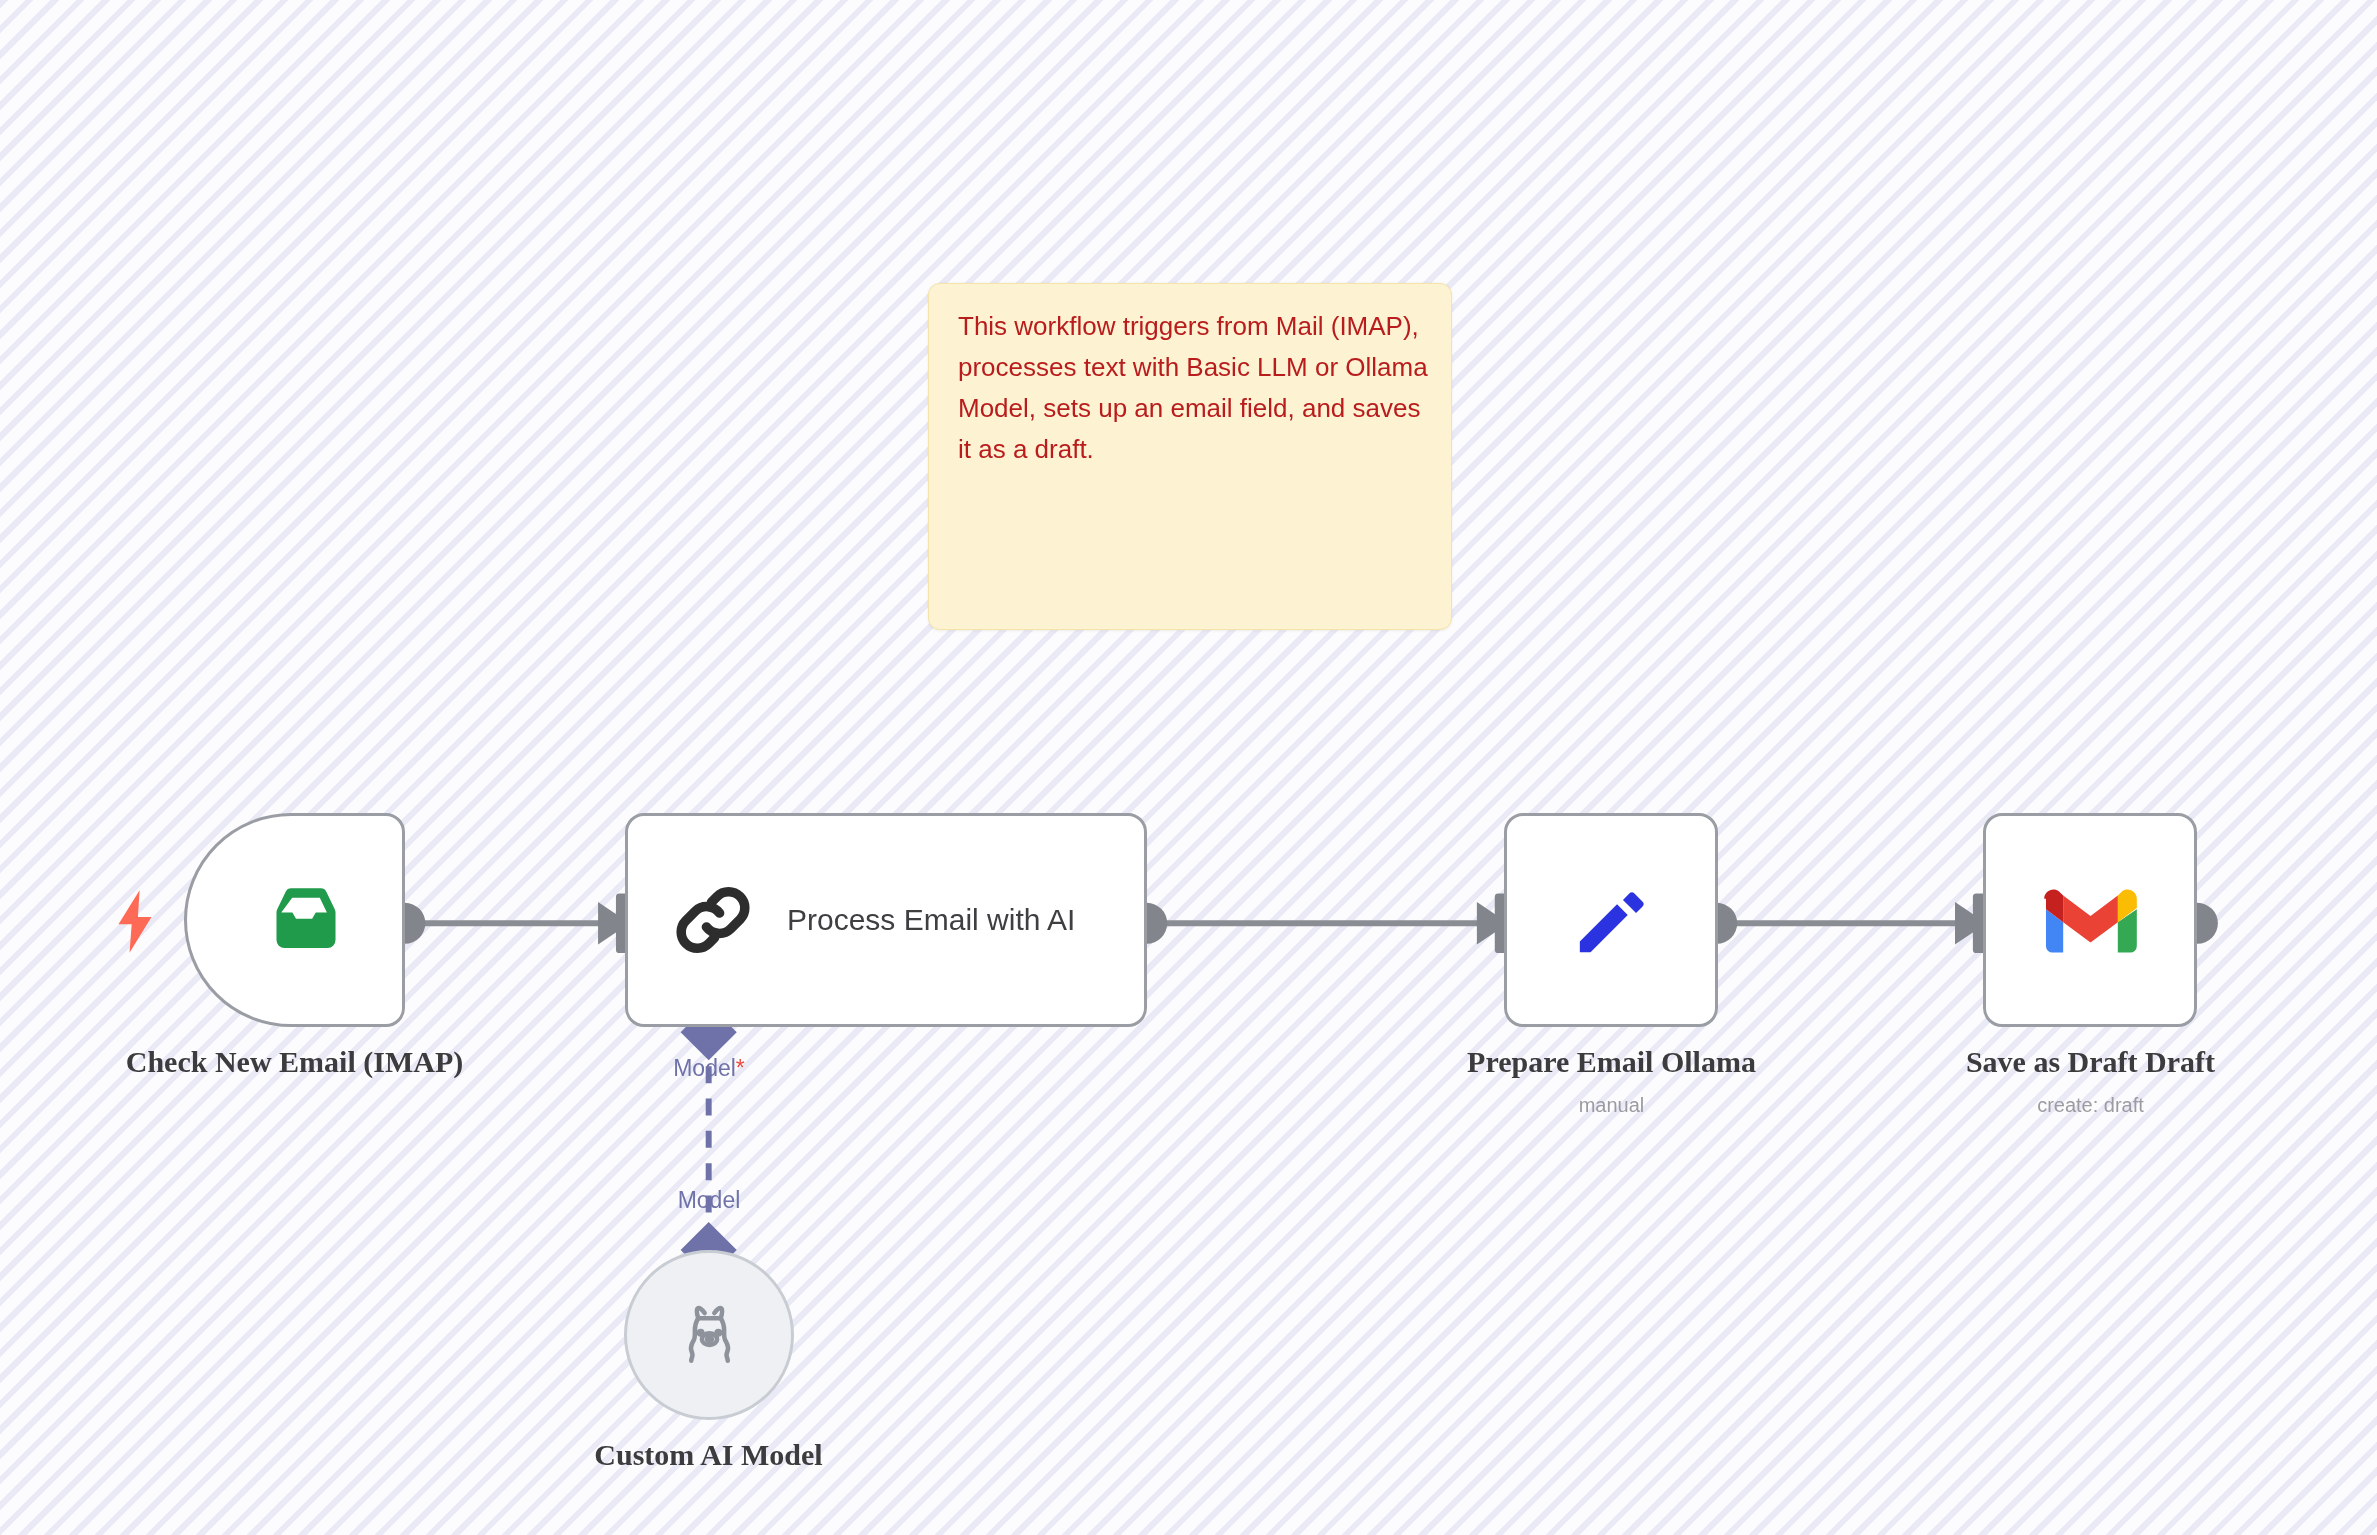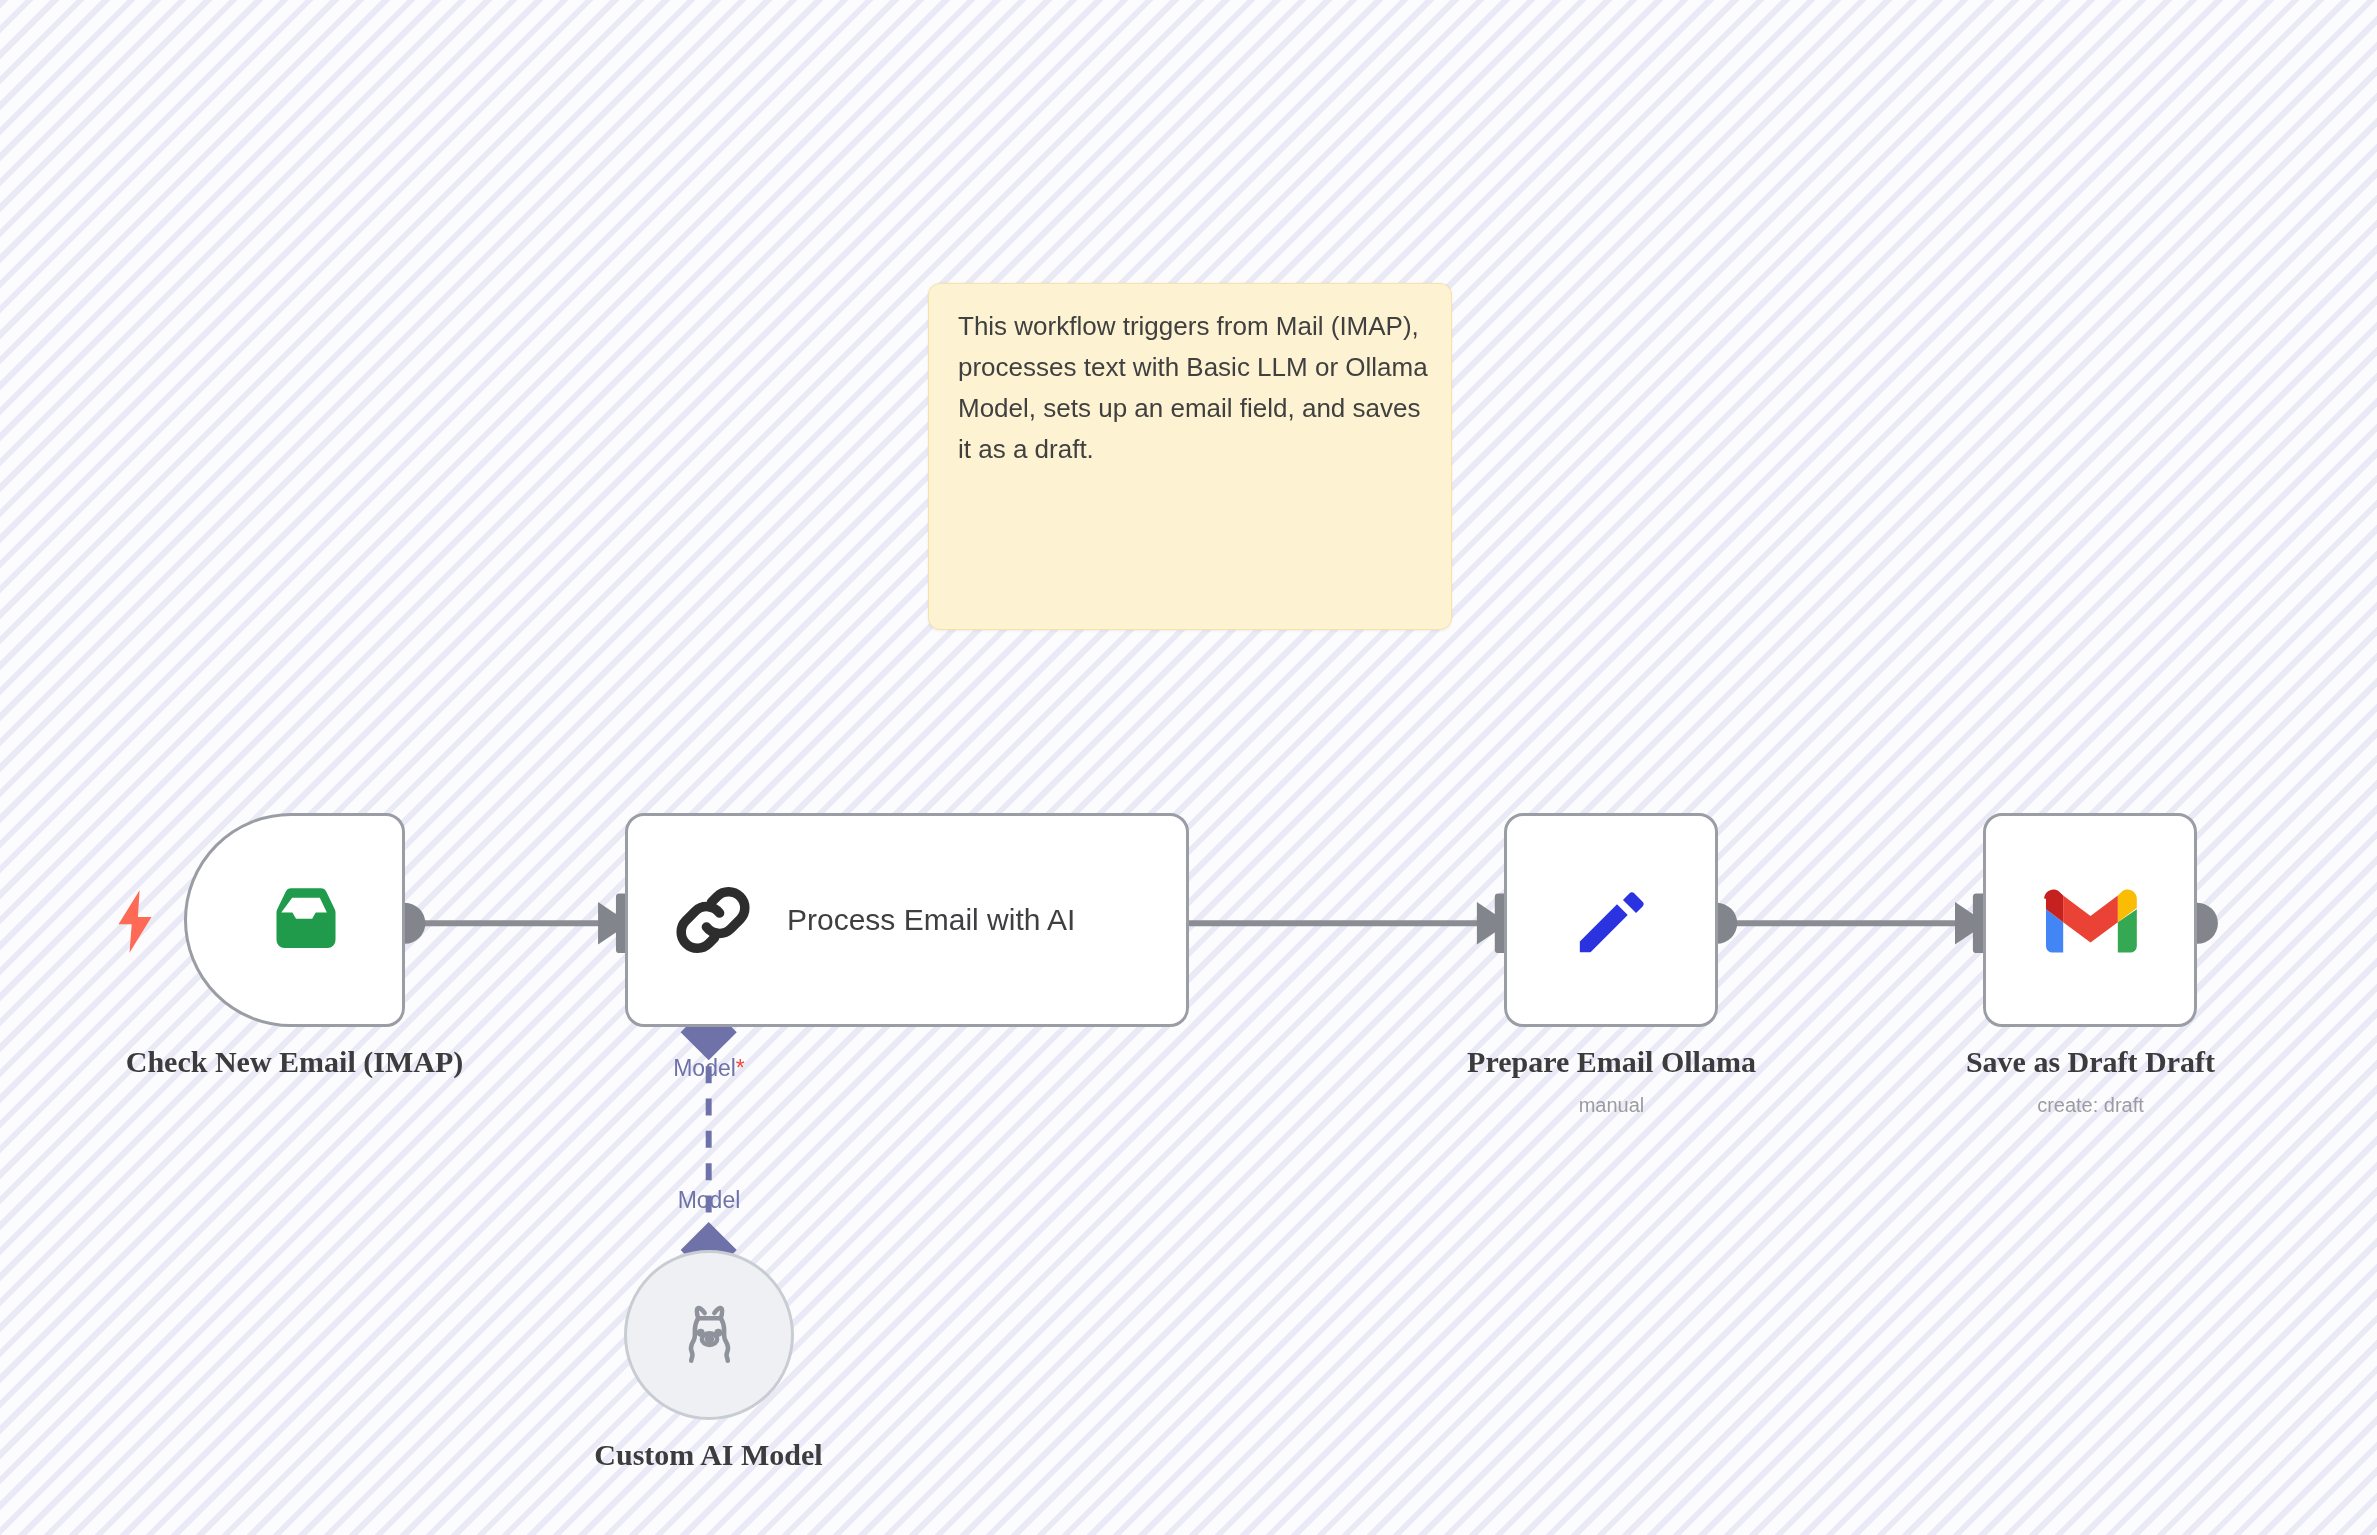--- a/index.html
+++ b/index.html
@@ -48,21 +48,21 @@
     box-sizing: border-box;
     box-shadow: 0 0.9px 2.6px rgba(80,70,20,0.08);
   }
   .sticky-text {
     position: absolute;
     left: 29px;
     top: 22px;
     right: 20.4px;
     font-size: 26px;
     line-height: 41px;
-    color: #404040;
+    color: #b91c1c;
     white-space: pre-line;
     font-family: "Liberation Sans", sans-serif;
   }
 
   
   .node {
     position: absolute;
     background: #ffffff;
     border: 3.4px solid #9a9da3;
     box-sizing: border-box;
@@ -205,21 +205,21 @@
     </div>
   </div>
 
   <div class="bolt" style="left:113px; top:889px;">
     <svg width="44" height="65" viewBox="0 0 24 34">
       <path d="M14.5 0 3 18.5h7.2L9 34 21 14.5h-7.4Z" fill="#ff6a57"></path>
     </svg>
   </div>
   <div class="node-label" style="left:82px; top:1045px; width:425px;">Check New Email (IMAP)</div>
 
-  <div class="node wide" style="left:625px; top:813px; width:564px; height:214px;">
+  <div class="node wide" style="left:625px; top:813px; width:522px; height:214px;">
     <div class="node-icon">
       <svg width="88" height="88" viewBox="0 0 24 24">
         <g fill="none" stroke="#2d2d2d" stroke-width="2.6" stroke-linecap="round">
           <path d="M10.2 13.9a4.4 4.4 0 0 0 6.6.5l2.6-2.6a4.4 4.4 0 1 0-6.3-6.2l-1.5 1.5"></path>
           <path d="M13.8 10.1a4.4 4.4 0 0 0-6.6-.5l-2.6 2.6a4.4 4.4 0 1 0 6.3 6.2l1.5-1.5"></path>
         </g>
       </svg>
     </div>
     <div class="node-inner-label">Process Email with AI</div>
   </div>

